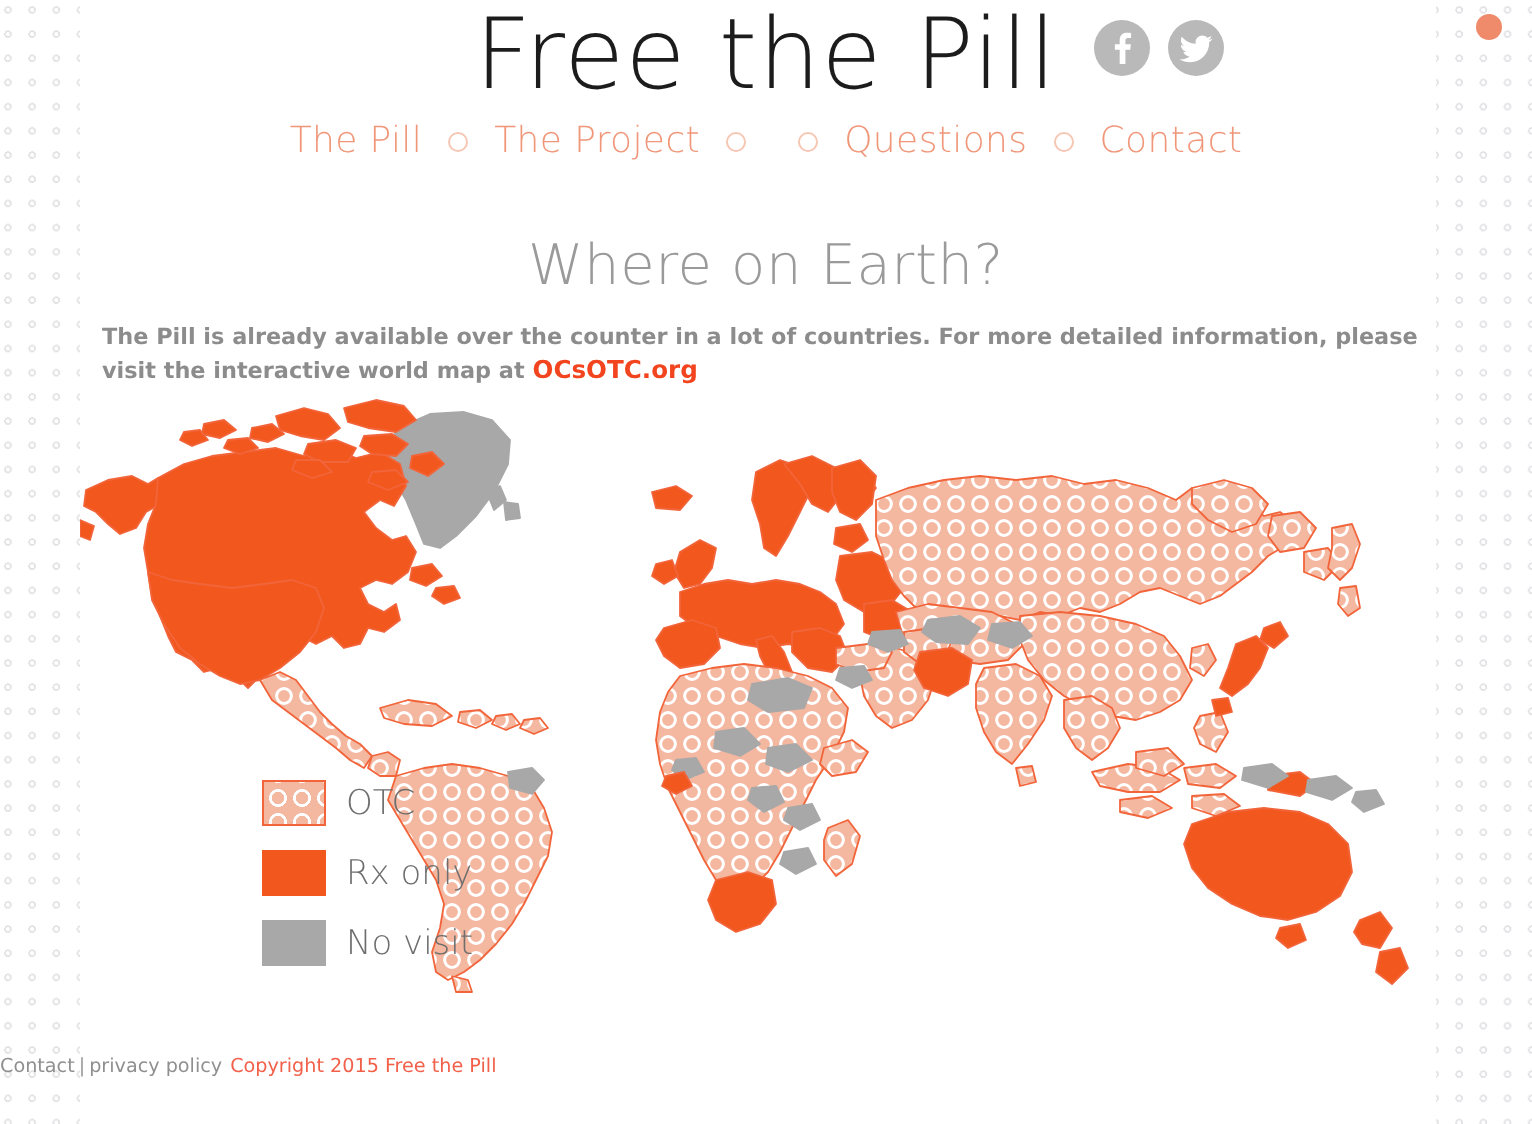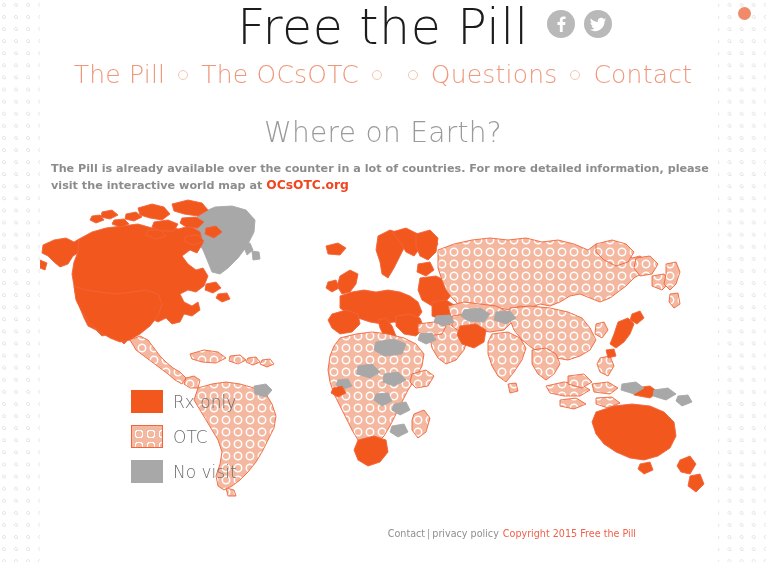--- a/index.html
+++ b/index.html
@@ -95,21 +95,21 @@
     top: 60px;
     width: 766px;
     display: flex;
     align-items: center;
     justify-content: center;
     gap: 0px;
   }
   .nav-item {
     font-family: "DejaVu Sans", sans-serif;
     font-weight: 300;
-    font-size: 25px;
+    font-size: 18px;
     color: #f0977a;
     letter-spacing: 0.2px;
     cursor: pointer;
     white-space: nowrap;
   }
   .nav-sep {
     width: 8px;
     height: 8px;
     border: 1.3px solid #f5c7b4;
     border-radius: 50%;
@@ -193,21 +193,21 @@
     font-size: 17px;
     color: #6e6e6e;
   }
 
   
   .footer {
     position: absolute;
     left: 0;
     top: 528px;
     width: 636px;
-    text-align: right;
+    text-align: left;
     font-family: "DejaVu Sans", sans-serif;
     font-size: 9.6px;
     color: #8f8f8f;
     white-space: nowrap;
   }
   .footer .fl { color: #8f8f8f; text-decoration: none; cursor: pointer; }
   .footer .sep { color: #9a9a9a; margin: 0 2px; }
   .footer .copy { color: #f2604a; margin-left: 4px; }
 </style>
 </head>
@@ -234,21 +234,21 @@
     <div class="social-btn">
       <svg width="28" height="28" viewBox="0 0 28 28" aria-hidden="true">
         <path fill="#ffffff" d="M22.2 9.4c-0.6 0.27-1.25 0.45-1.93 0.53 0.7-0.42 1.23-1.08 1.48-1.87-0.65 0.39-1.37 0.67-2.14 0.82-0.61-0.66-1.49-1.07-2.46-1.07-1.86 0-3.37 1.5-3.37 3.36 0 0.26 0.03 0.52 0.09 0.76-2.8-0.14-5.28-1.48-6.94-3.52-0.29 0.5-0.46 1.08-0.46 1.7 0 1.17 0.6 2.2 1.5 2.8-0.55-0.02-1.07-0.17-1.53-0.42v0.04c0 1.63 1.16 2.99 2.7 3.3-0.28 0.08-0.58 0.12-0.89 0.12-0.22 0-0.43-0.02-0.63-0.06 0.43 1.34 1.68 2.31 3.15 2.34-1.16 0.9-2.61 1.44-4.19 1.44-0.27 0-0.54-0.02-0.8-0.05 1.5 0.96 3.27 1.52 5.18 1.52 6.22 0 9.62-5.15 9.62-9.62l-0.01-0.44c0.66-0.47 1.23-1.07 1.68-1.75z"></path>
       </svg>
     </div>
   </div>
 
   <div class="nav">
     <div class="nav-item">The Pill</div>
     <div class="nav-sep"></div>
-    <div class="nav-item">The OCsOTC</div>
+    <div class="nav-item">The Project</div>
     <div class="nav-sep"></div>
     <div class="nav-sep"></div>
     <div class="nav-item">Questions</div>
     <div class="nav-sep"></div>
     <div class="nav-item">Contact</div>
   </div>
 </div>
 
 <div class="page-title">Where on Earth?</div>
 
@@ -439,26 +439,26 @@
       <path d="M614 192 L628 190 L636 196 L626 202 L613 198 Z"></path>
       <path d="M638 198 L648 197 L652 204 L642 208 L636 203 Z"></path>
     </g>
 
   </g>
 </svg>
 </div>
 
 <div class="legend">
   <div class="legend-row">
+    <div class="swatch swatch-otc"></div>
+    <div class="legend-label">OTC</div>
+  </div>
+  <div class="legend-row">
     <div class="swatch swatch-rx"></div>
     <div class="legend-label">Rx only</div>
-  </div>
-  <div class="legend-row">
-    <div class="swatch swatch-otc"></div>
-    <div class="legend-label">OTC</div>
   </div>
   <div class="legend-row">
     <div class="swatch swatch-no"></div>
     <div class="legend-label">No visit</div>
   </div>
 </div>
 
 <div class="footer">
   <a href="#" class="fl">Contact</a><span class="sep">|</span><a href="#" class="fl">privacy policy</a><span class="copy">Copyright 2015 Free the Pill</span>
 </div>

